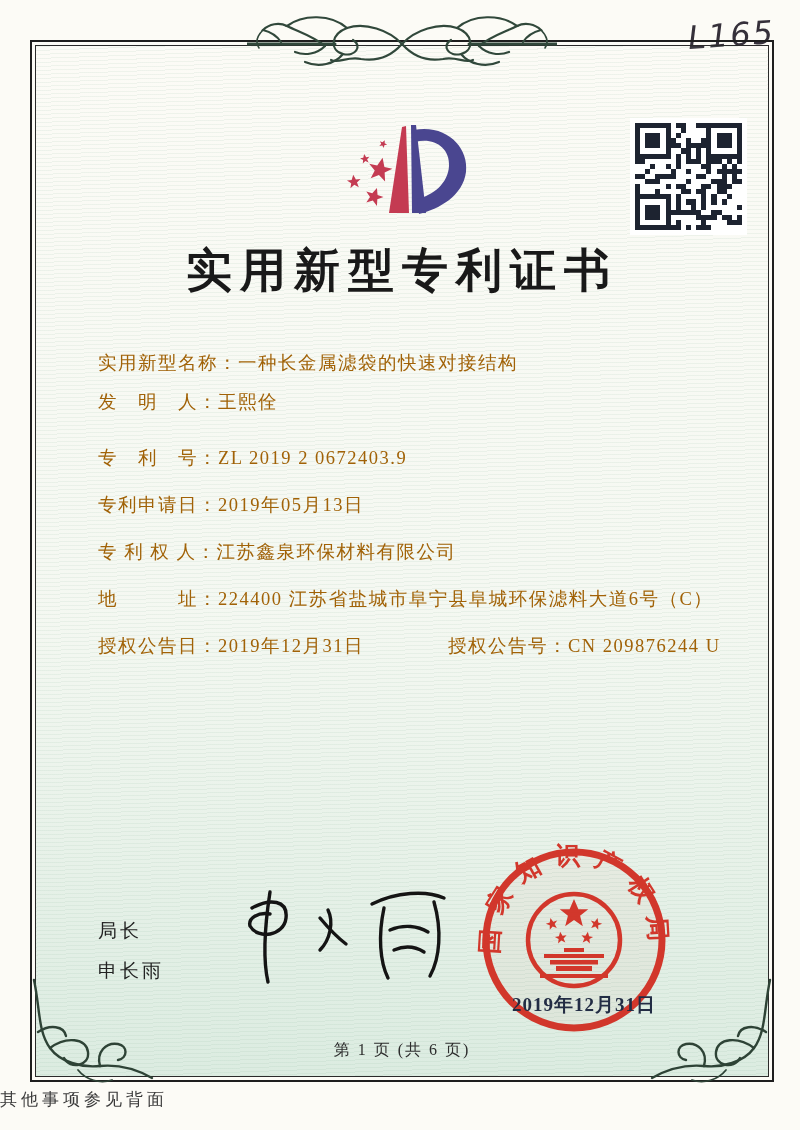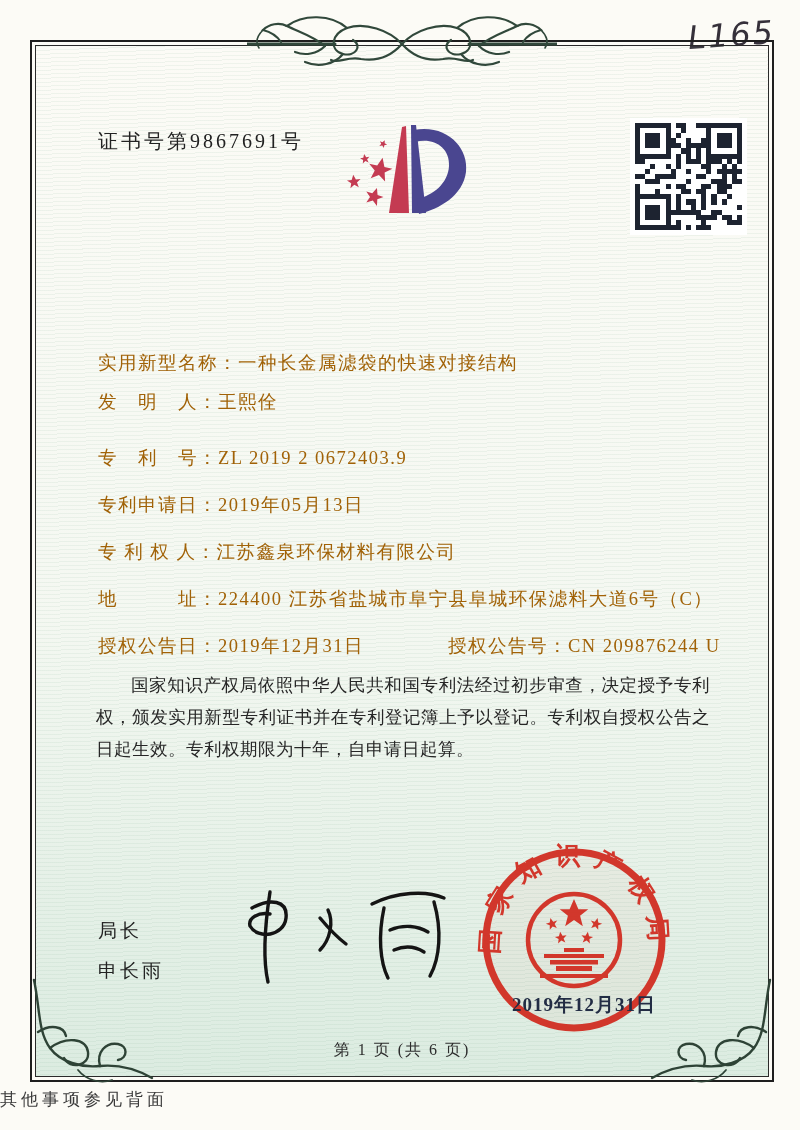--- a/index.html
+++ b/index.html
@@ -116,21 +116,20 @@
     <g stroke="#2e4336" fill="none" stroke-width="2.4" stroke-linecap="round">
       <path d="M8 6 C14 34 12 58 24 74 C34 88 56 94 74 92"></path>
       <path d="M74 92 C96 90 112 96 126 104"></path>
       <path d="M24 74 C40 62 60 64 62 78 C64 92 44 96 38 84"></path>
       <path d="M12 58 C24 50 38 52 40 62"></path>
       <path d="M74 92 C70 78 80 68 92 70 C102 72 102 84 92 86"></path>
       <path d="M52 96 C60 106 74 110 86 106" stroke-width="1.8"></path>
     </g>
   </svg>
 
-  <div class="cert-no">证书号第9867691号</div>
 
   <svg class="logo" width="185" height="130" viewBox="0 0 185 130">
     <defs>
       <path id="star" d="M0,-10 L2.94,-3.09 9.51,-3.09 4.05,1.18 5.88,8.09 0,4 -5.88,8.09 -4.05,1.18 -9.51,-3.09 -2.94,-3.09 Z"></path>
     </defs>
     <g fill="#c43b52">
       <use href="#star" transform="translate(56,40) scale(0.42) rotate(25)"></use>
       <use href="#star" transform="translate(38,55) scale(0.5) rotate(-10)"></use>
       <use href="#star" transform="translate(53,66) scale(1.25) rotate(12)"></use>
       <use href="#star" transform="translate(27,78) scale(0.72) rotate(-6)"></use>
@@ -580,35 +579,35 @@
       <b class="on"></b>
       <b class="on"></b>
       <b></b>
       <b></b>
       <b></b>
       <b></b>
       <b></b>
       <b></b>
     </div>
 
+  <div class="title">实用新型专利证书</div>
 
   <div class="fields">
     <div class="frow" style="top:8px"><span class="lab">实用新型名称：</span><span class="val">一种长金属滤袋的快速对接结构</span></div>
     <div class="frow" style="top:47px"><span class="lab">发　明　人：</span><span class="val">王熙佺</span></div>
     <div class="frow" style="top:103px"><span class="lab">专　利　号：</span><span class="val">ZL 2019 2 0672403.9</span></div>
     <div class="frow" style="top:150px"><span class="lab">专利申请日：</span><span class="val">2019年05月13日</span></div>
     <div class="frow" style="top:197px"><span class="lab">专 利 权 人：</span><span class="val">江苏鑫泉环保材料有限公司</span></div>
     <div class="frow" style="top:244px"><span class="lab">地　　　址：</span><span class="val">224400  江苏省盐城市阜宁县阜城环保滤料大道6号（C）</span></div>
     <div class="frow" style="top:291px">
       <span class="lab">授权公告日：</span><span class="val">2019年12月31日</span><span class="lab grant-pair2">授权公告号：</span><span class="val">CN 209876244 U</span>
     </div>
   </div>
 
   <div class="paras">
-    <p>国家知识产权局依照中华人民共和国专利法经过初步审查，决定授予专利权，颁发实用新型专利证书并在专利登记簿上予以登记。专利权自授权公告之日起生效。专利权期限为十年，自申请日起算。</p>
   </div>
 
   <div class="sig-block">
     <div>局长</div>
     <div>申长雨</div>
   </div>
 
   <svg class="sig-hand" width="250" height="120" viewBox="0 0 250 120">
     <g stroke="#141414" stroke-width="3.4" fill="none" stroke-linecap="round" stroke-linejoin="round">
       <path d="M58 18 C54 44 50 82 56 108"></path>

